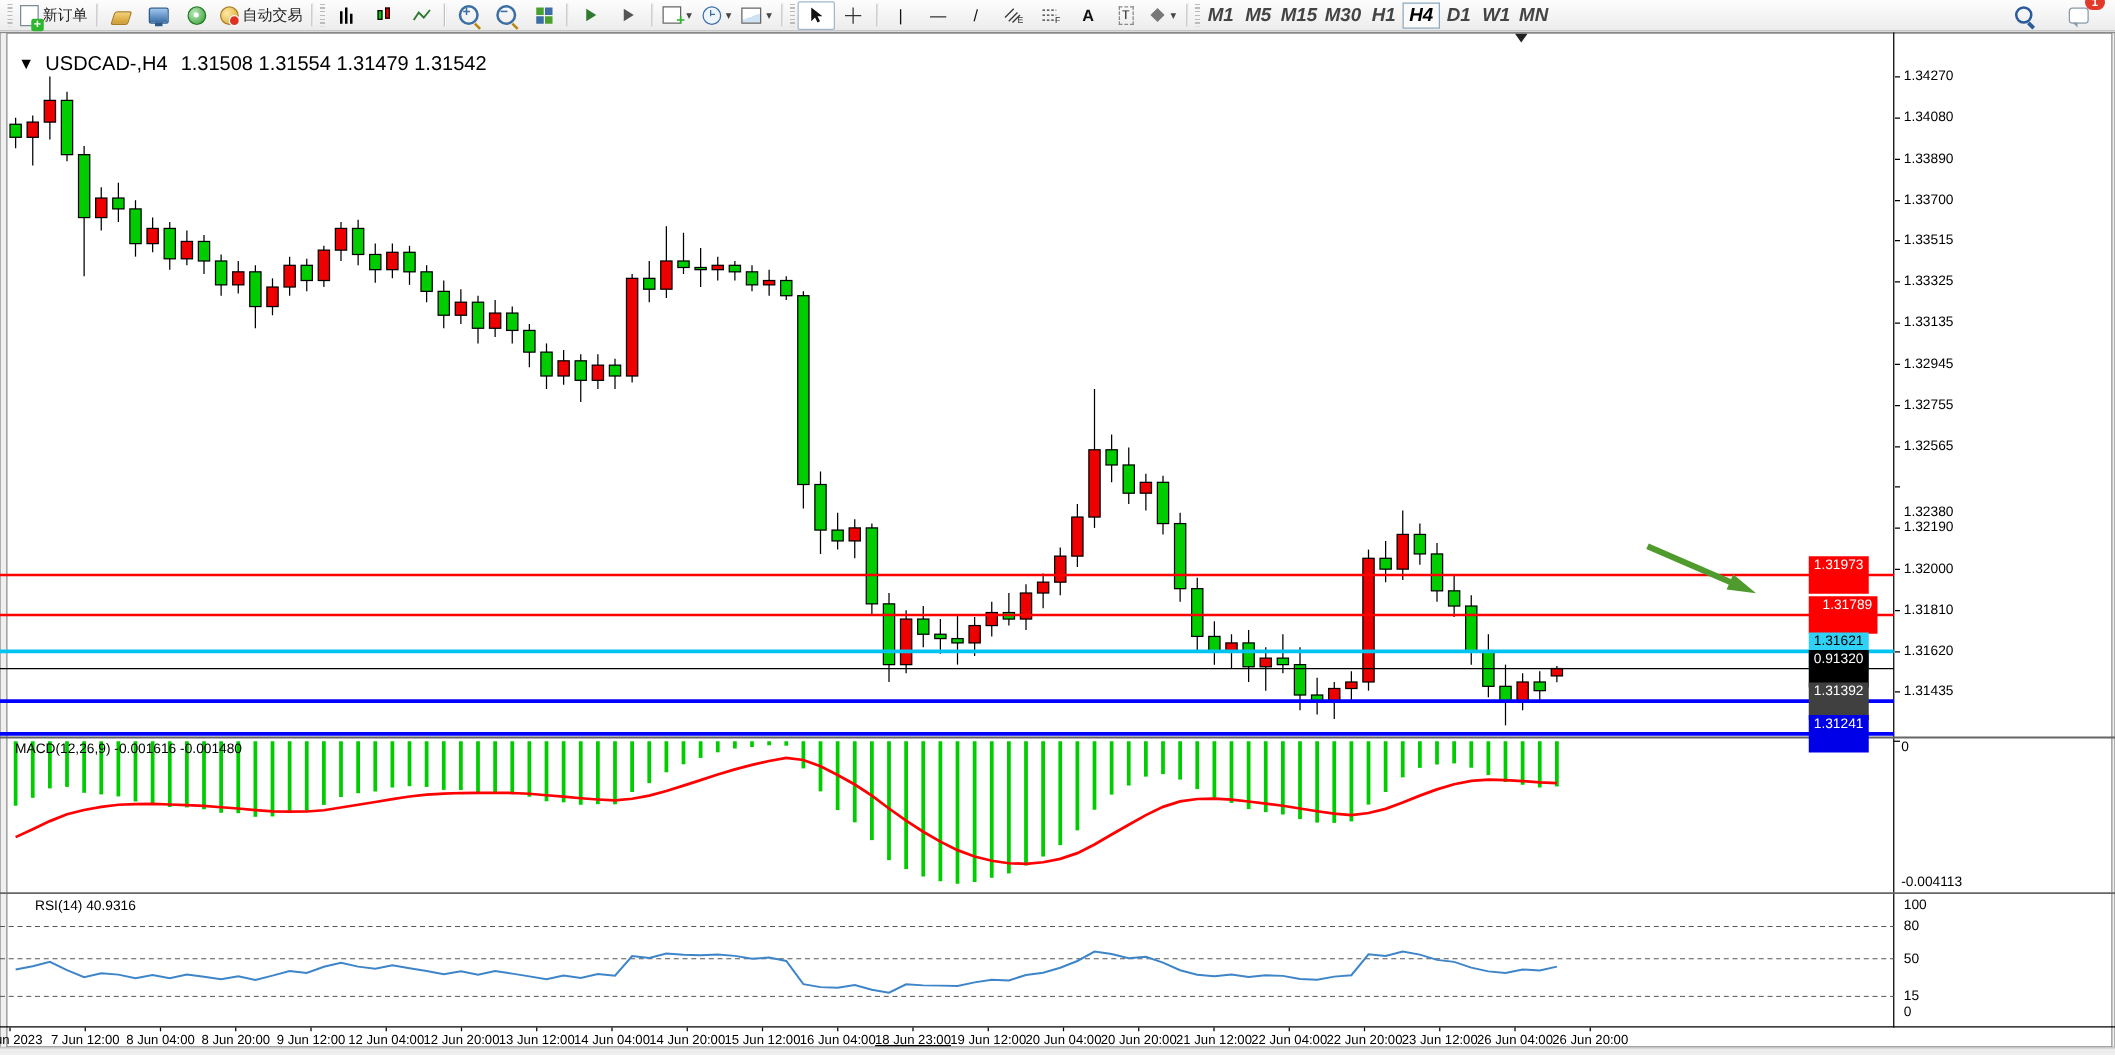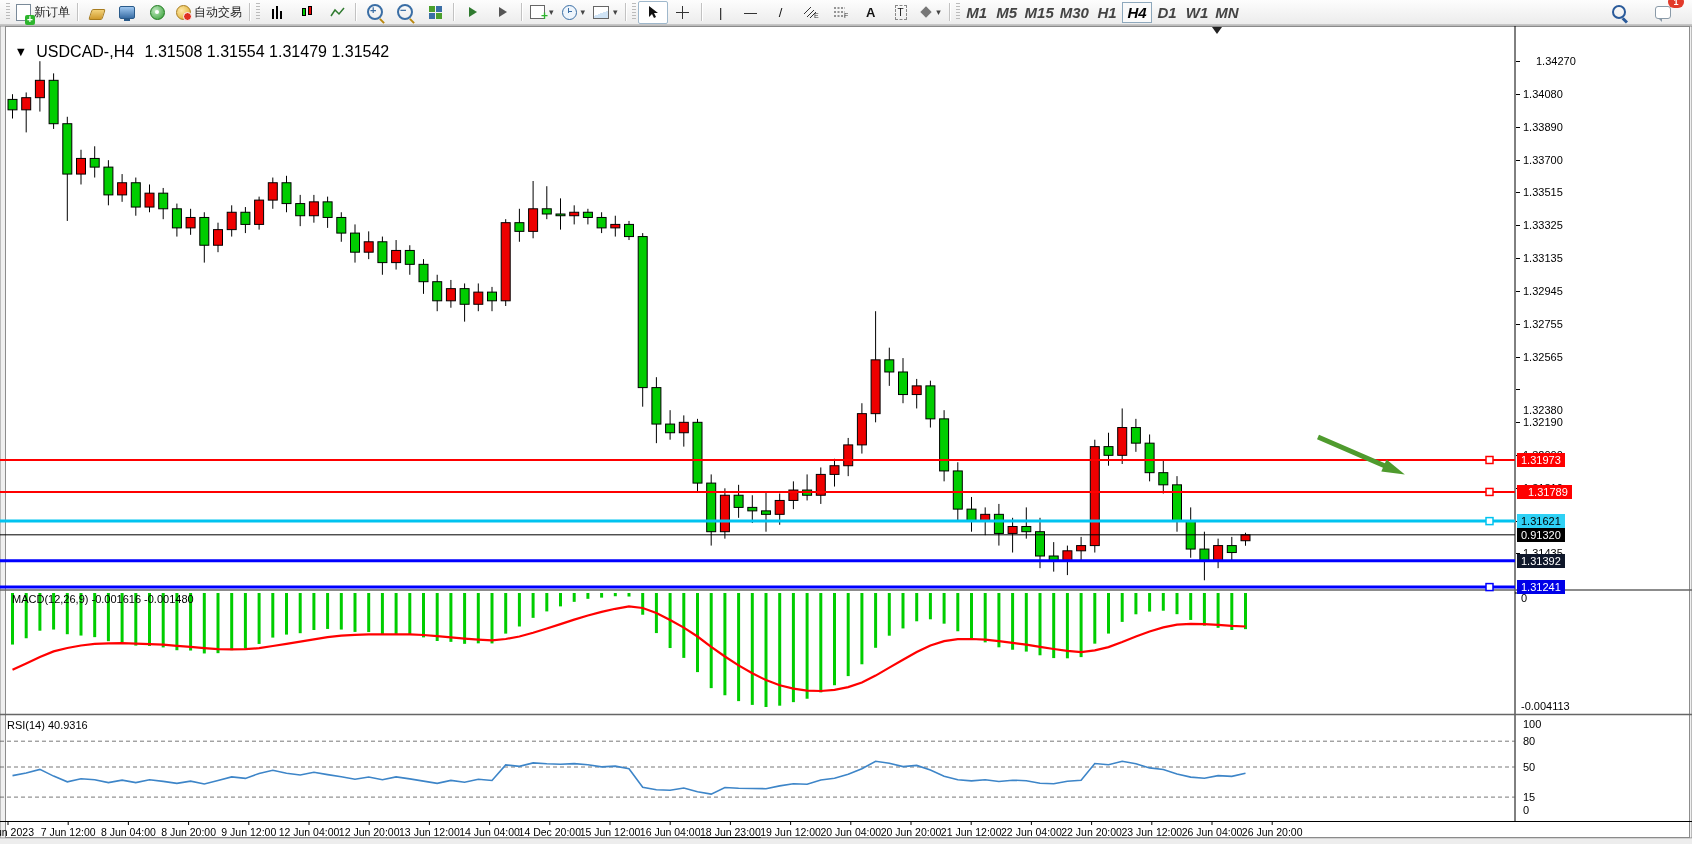--- a/index.html
+++ b/index.html
@@ -62,21 +62,21 @@
   .ic-chat{width:14px;height:11px;border:1.5px solid #8a9aa8;border-radius:3px;background:#fff;}
   .ic-chat::after{content:"";position:absolute;left:2px;bottom:-4px;border-left:4px solid transparent;border-right:0 solid transparent;border-top:4px solid #8a9aa8;}
   .badge-count{position:absolute;right:-7px;top:-6px;min-width:12px;height:12px;border-radius:7px;background:#e23a2a;
     color:#fff;font-size:9px;font-weight:bold;display:flex;align-items:center;justify-content:center;padding:0 2px;}
   .tool-glyph{font-size:13px;color:#111;line-height:13px;}
   
   #chart-window{position:absolute;left:5px;top:26px;width:1685px;height:812px;background:#fff;border:1px solid #8c8c8c;box-sizing:border-box;}
   #chart-svg{position:absolute;left:0;top:0;pointer-events:none;}
   .tick-label{position:absolute;font-size:11px;color:#000;left:1523px;transform:translateY(-50%);}
   .tick-dash{position:absolute;left:1516px;width:4px;height:1px;background:#000;}
-  .price-badge{position:absolute;left:1517px;height:14px;line-height:14px;padding:0 4px;font-size:11px;
+  .price-badge{position:absolute;left:1447px;height:30px;line-height:14px;padding:0 4px;font-size:11px;
     transform:translateY(-50%);white-space:nowrap;z-index:5;}
   .date-label{position:absolute;top:826px;font-size:10.5px;color:#000;transform:translateX(-50%);white-space:nowrap;}
   .pane-label{position:absolute;font-size:11px;color:#000;z-index:4;}
   #chart-title{position:absolute;left:13px;top:43px;font-size:16px;color:#000;z-index:4;}
   #chart-title .tri{display:inline-block;transform:scale(.8);margin-right:3px;}
   #shift-marker{position:absolute;left:1212px;top:27px;width:0;height:0;z-index:4;
     border-left:5px solid transparent;border-right:5px solid transparent;border-top:7px solid #222;}
   #bottom-strip{position:absolute;left:0;top:838px;width:1692px;height:6px;background:#ededed;border-top:1px solid #d2d2d2;}
 </style>
 </head>
@@ -547,21 +547,21 @@
       <line x1="0" y1="741.2" x2="1515" y2="741.2" stroke="#555" stroke-width="0.8" stroke-dasharray="4 3"></line>
       <line x1="0" y1="767" x2="1515" y2="767" stroke="#555" stroke-width="0.8" stroke-dasharray="4 3"></line>
       <line x1="0" y1="797.1" x2="1515" y2="797.1" stroke="#555" stroke-width="0.8" stroke-dasharray="4 3"></line>
       <polyline points="12.5,775.6 26.2,773.0 39.9,769.4 53.6,776.1 67.3,781.8 81.0,778.7 94.7,779.7 108.4,782.6 122.1,780.1 135.8,782.6 149.5,779.7 163.2,781.4 176.9,783.4 190.6,781.1 204.3,784.0 218.0,780.5 231.7,776.9 245.4,778.4 259.1,773.4 272.8,770.2 286.5,773.3 300.2,775.0 313.9,772.2 327.6,774.6 341.3,776.8 355.0,779.3 368.7,777.0 382.4,779.7 396.1,776.9 409.8,778.9 423.5,781.1 437.2,783.4 450.9,780.4 464.6,782.3 478.3,779.2 492.0,780.5 505.7,764.9 519.4,766.4 533.1,762.9 546.8,763.8 560.5,764.2 574.2,763.6 587.9,764.7 601.6,766.9 615.3,766.1 629.0,768.8 642.7,787.3 656.4,789.7 670.1,790.2 683.8,788.0 697.5,791.8 711.2,794.1 724.9,787.5 738.6,788.3 752.3,788.5 766.0,788.7 779.7,785.9 793.4,783.8 807.1,784.3 820.8,780.0 834.5,778.2 848.2,774.2 861.9,768.8 875.6,761.3 889.3,763.2 903.0,766.6 916.7,765.4 930.4,770.1 944.1,776.2 957.8,779.8 971.5,780.9 985.2,779.7 998.9,781.5 1012.6,780.2 1026.3,780.7 1040.0,783.2 1053.7,783.7 1067.4,781.3 1081.1,780.2 1094.8,763.5 1108.5,764.8 1122.2,761.3 1135.9,763.7 1149.6,767.9 1163.3,769.5 1177.0,774.1 1190.7,777.1 1204.4,778.3 1218.1,775.6 1231.8,776.4 1245.5,773.3" fill="none" stroke="#3d85c8" stroke-width="1.6"></polyline>
       <line x1="1318" y1="437" x2="1392" y2="469" stroke="#4f9b2e" stroke-width="5"></line>
       <polygon points="1404.849998503442,474.55675610959656 1381.2983687111482,471.5446193737901 1386.5242545932772,459.4597582713668" fill="#4f9b2e"></polygon>
     </svg>
 
   <div id="labels-layer">
       <div class="tick-dash" style="top:61.2px;"></div>
-      <div class="tick-label" style="top:61.2px;margin-left:13px;">1.34270</div>
+      <div class="tick-label" style="top:61.2px;">1.34270</div>
       <div class="tick-dash" style="top:94.2px;"></div>
       <div class="tick-label" style="top:94.2px;">1.34080</div>
       <div class="tick-dash" style="top:127.2px;"></div>
       <div class="tick-label" style="top:127.2px;">1.33890</div>
       <div class="tick-dash" style="top:160.2px;"></div>
       <div class="tick-label" style="top:160.2px;">1.33700</div>
       <div class="tick-dash" style="top:192.3px;"></div>
       <div class="tick-label" style="top:192.3px;">1.33515</div>
       <div class="tick-dash" style="top:225.3px;"></div>
       <div class="tick-label" style="top:225.3px;">1.33325</div>
@@ -587,45 +587,45 @@
       <div class="tick-label" style="top:553.4px;">1.31435</div>
       <div class="date-label" style="left:8.0px;">6 Jun 2023</div>
       <div class="date-label" style="left:68.2px;">7 Jun 12:00</div>
       <div class="date-label" style="left:128.4px;text-align:right;">8 Jun 04:00</div>
       <div class="date-label" style="left:188.6px;">8 Jun 20:00</div>
       <div class="date-label" style="left:248.8px;">9 Jun 12:00</div>
       <div class="date-label" style="left:309.0px;">12 Jun 04:00</div>
       <div class="date-label" style="left:369.2px;">12 Jun 20:00</div>
       <div class="date-label" style="left:429.4px;">13 Jun 12:00</div>
       <div class="date-label" style="left:489.6px;">14 Jun 04:00</div>
-      <div class="date-label" style="left:549.8px;">14 Dec 20:00</div>
+      <div class="date-label" style="left:549.8px;">14 Jun 20:00</div>
       <div class="date-label" style="left:610.0px;">15 Jun 12:00</div>
       <div class="date-label" style="left:670.2px;">16 Jun 04:00</div>
       <div class="date-label" style="left:730.4px;text-decoration:underline;">18 Jun 23:00</div>
       <div class="date-label" style="left:790.6px;">19 Jun 12:00</div>
       <div class="date-label" style="left:850.8px;">20 Jun 04:00</div>
       <div class="date-label" style="left:911.0px;">20 Jun 20:00</div>
       <div class="date-label" style="left:971.2px;">21 Jun 12:00</div>
       <div class="date-label" style="left:1031.4px;text-align:center;">22 Jun 04:00</div>
       <div class="date-label" style="left:1091.6px;">22 Jun 20:00</div>
       <div class="date-label" style="left:1151.8px;">23 Jun 12:00</div>
       <div class="date-label" style="left:1212.0px;">26 Jun 04:00</div>
       <div class="date-label" style="left:1272.2px;">26 Jun 20:00</div>
       <div class="price-badge" style="top:460.0px;background:#ff0000;color:#ffffff;">1.31973</div>
       <div class="price-badge" style="top:491.9px;background:#ff0000;color:#ffffff;padding-left:11px;">1.31789</div>
       <div class="price-badge" style="top:521.1px;background:#2fd1f5;color:#000000;">1.31621</div>
       <div class="price-badge" style="top:534.8px;background:#000000;color:#ffffff;">0.91320</div>
-      <div class="price-badge" style="top:560.9px;background:#0f172a;color:#ffffff;">1.31392</div>
+      <div class="price-badge" style="top:560.9px;background:#404040;color:#ffffff;">1.31392</div>
       <div class="price-badge" style="top:587.1px;background:#0000e8;color:#ffffff;">1.31241</div>
       <div class="tick-label" style="top:724.0px;">100</div>
       <div class="tick-label" style="top:741.2px;">80</div>
       <div class="tick-label" style="top:767.0px;">50</div>
       <div class="tick-label" style="top:797.1px;">15</div>
       <div class="tick-label" style="top:810.0px;">0</div>
     </div>
 
   <div class="pane-label" style="left:12px;top:593px;">MACD(12,26,9) -0.001616 -0.001480</div>
-  <div class="pane-label" style="left:7px;top:719px;">RSI(14) 40.9316</div>
+  <div class="pane-label" style="left:28px;top:719px;">RSI(14) 40.9316</div>
   <div class="pane-label" style="left:1521px;top:592px;">0</div>
   <div class="pane-label" style="left:1521px;top:700px;">-0.004113</div>
 
   <div id="bottom-strip"></div>
 </div>
 
 </body></html>

